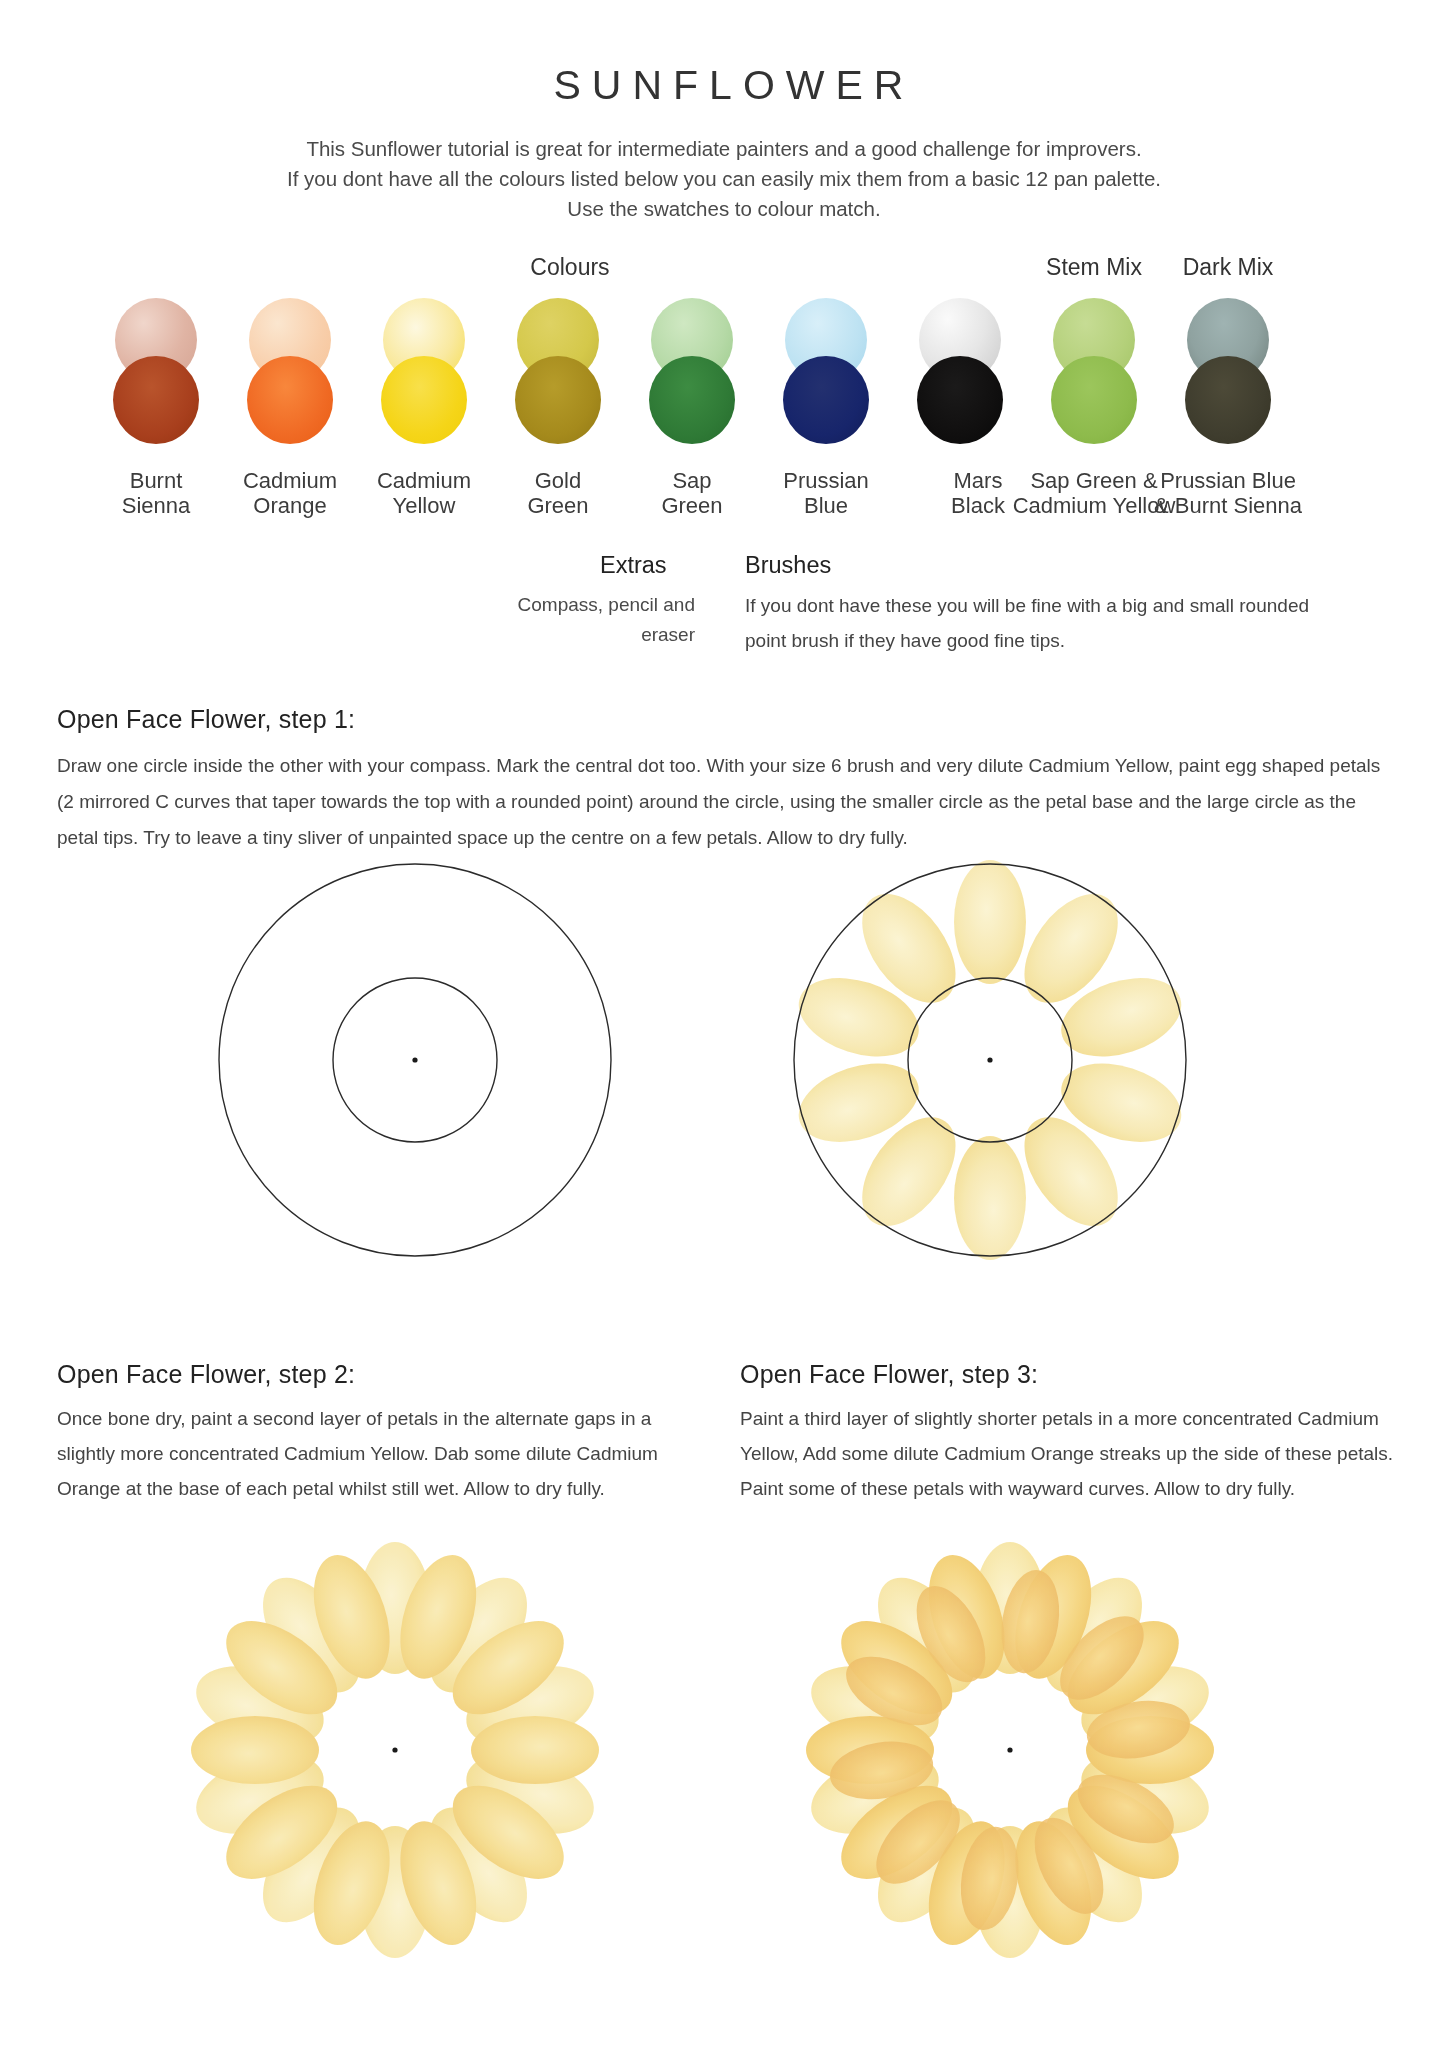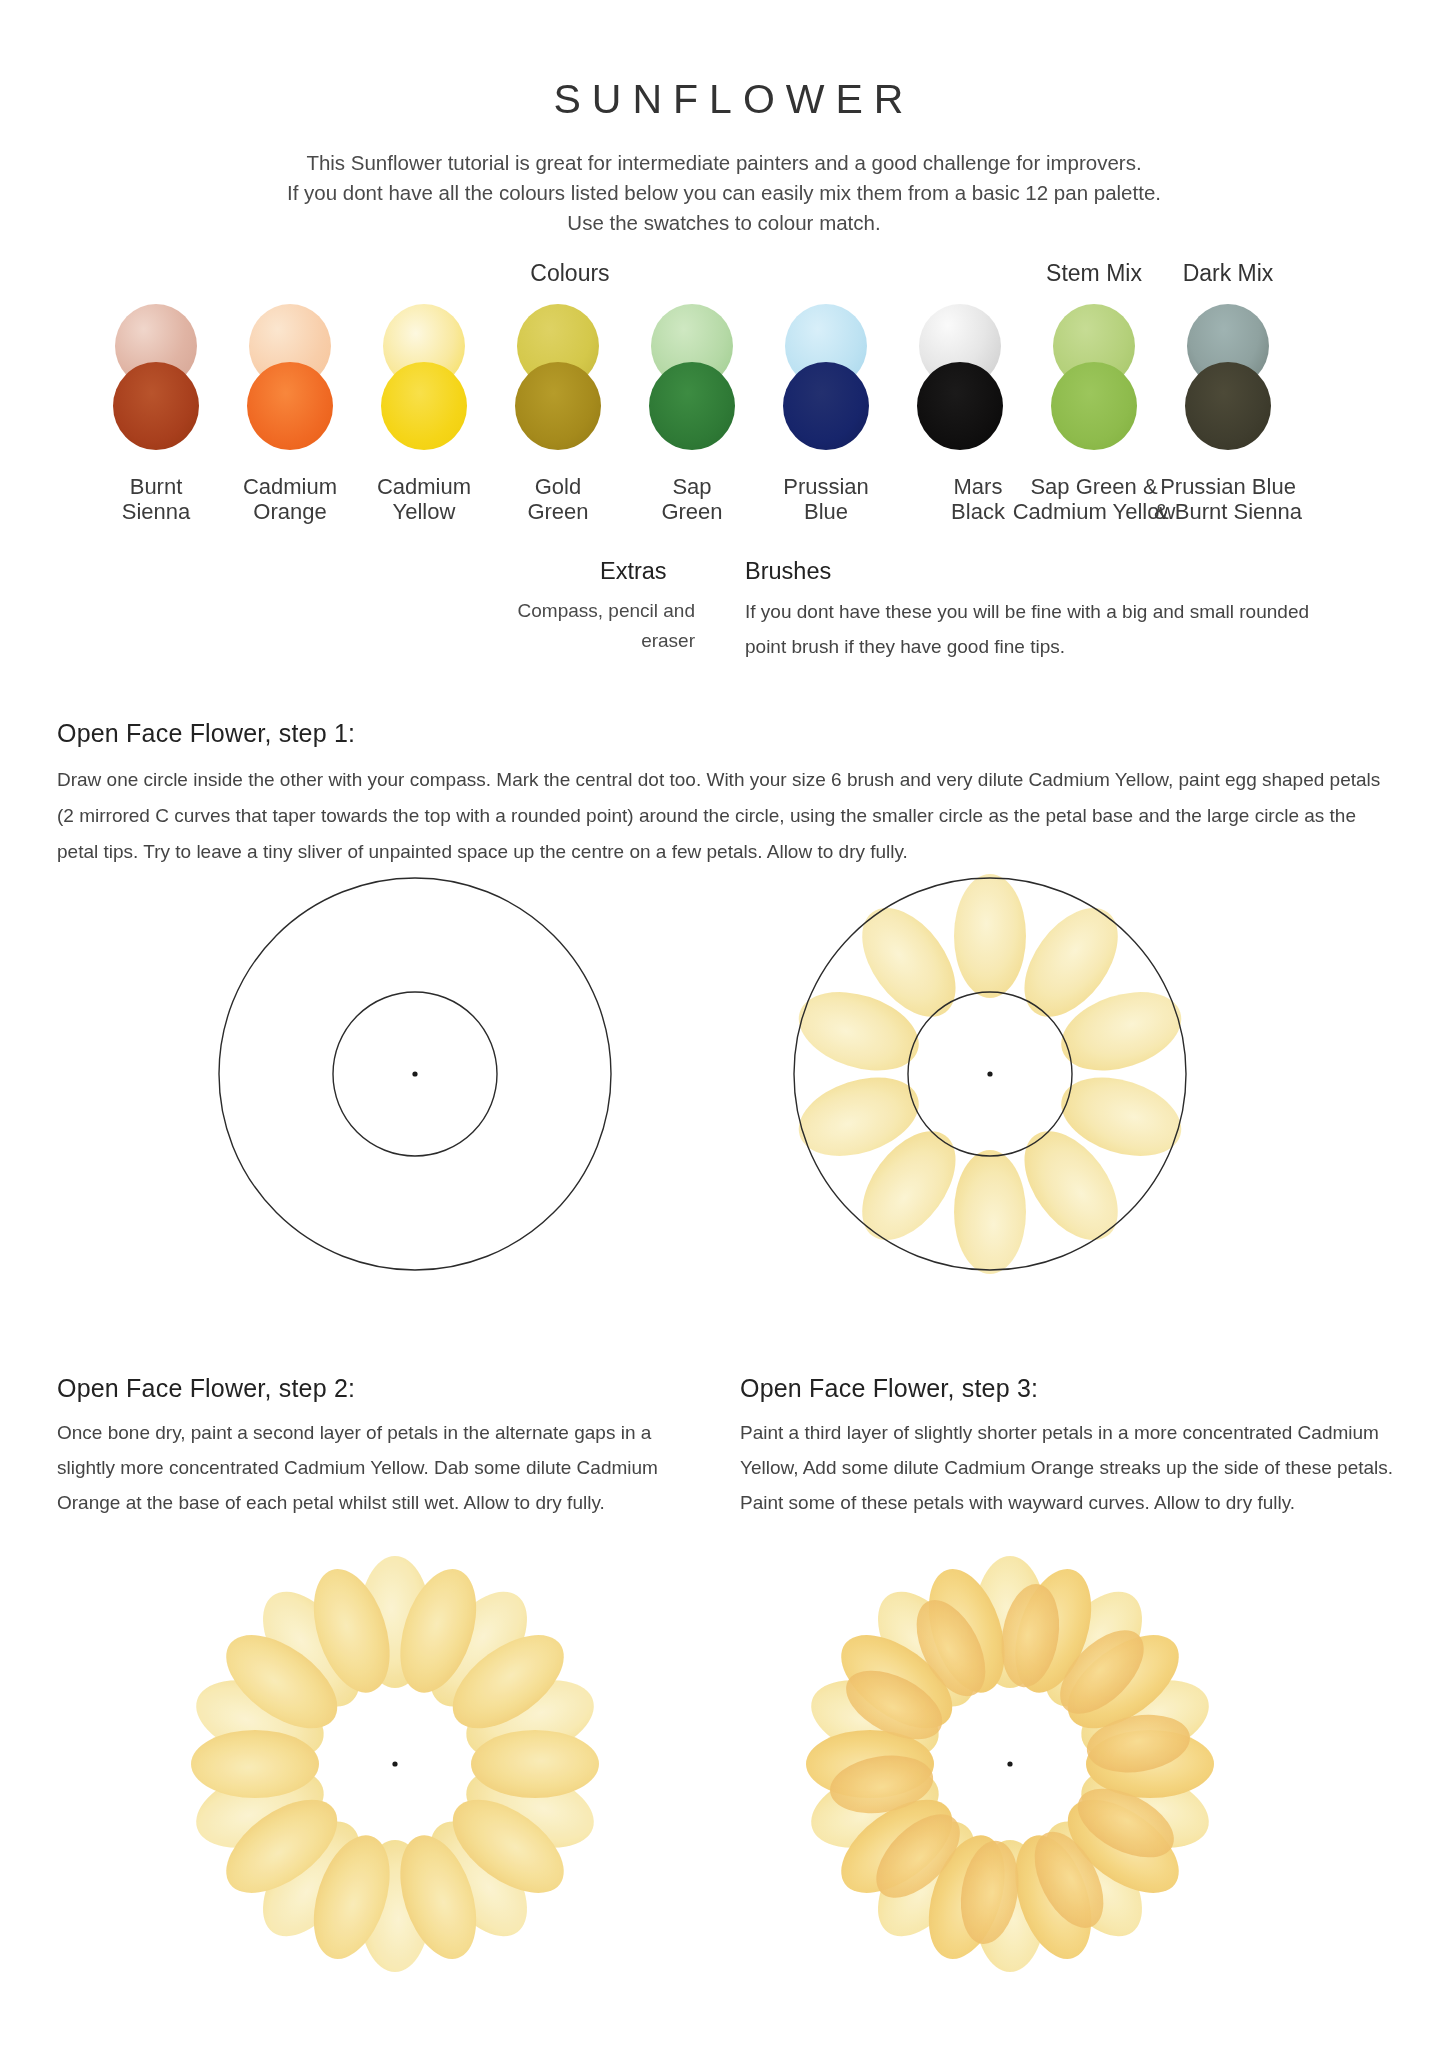--- a/index.html
+++ b/index.html
@@ -21,42 +21,42 @@
     height: 2048px;
   }
 
   
   .title {
     text-align: center;
     font-size: 41px;
     letter-spacing: 11px;
     font-weight: 300;
     color: #333;
-    margin: 14px;
+    margin: 0;
     padding-top: 62px;
     font-family: "Liberation Sans", sans-serif;
     padding-left: 20px;
   }
 
   .intro {
     text-align: center;
     font-size: 20.5px;
     line-height: 30px;
     color: #4a4a4a;
     margin: 25px auto 0 auto;
     width: 1180px;
     font-weight: 300;
   }
   .intro div { white-space: nowrap; }
 
   
   .swatch-heads {
     position: relative;
     height: 36px;
-    margin-top: 22px;
+    margin-top: 30px;
   }
   .swatch-head {
     position: absolute;
     font-size: 23px;
     font-weight: 400;
     color: #333;
     text-align: center;
     white-space: nowrap;
   }
 

